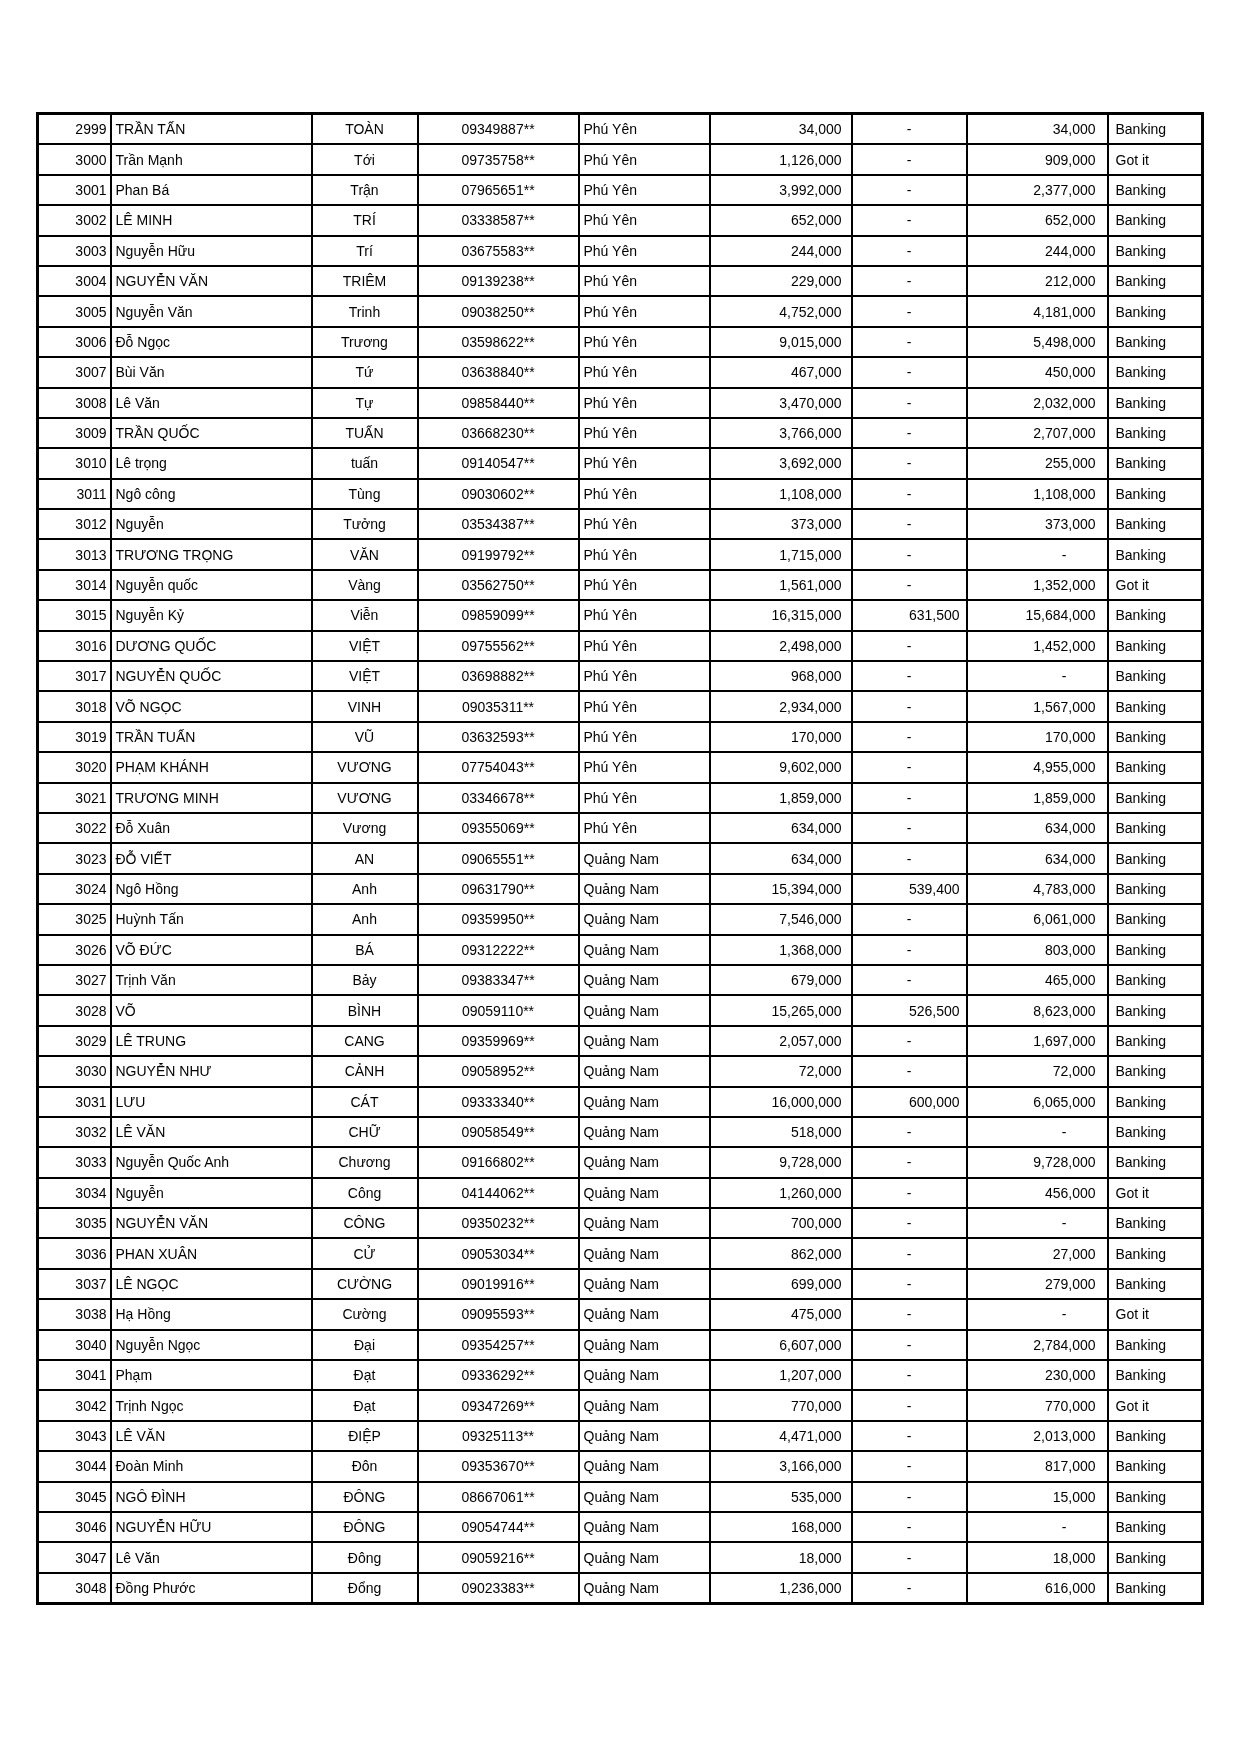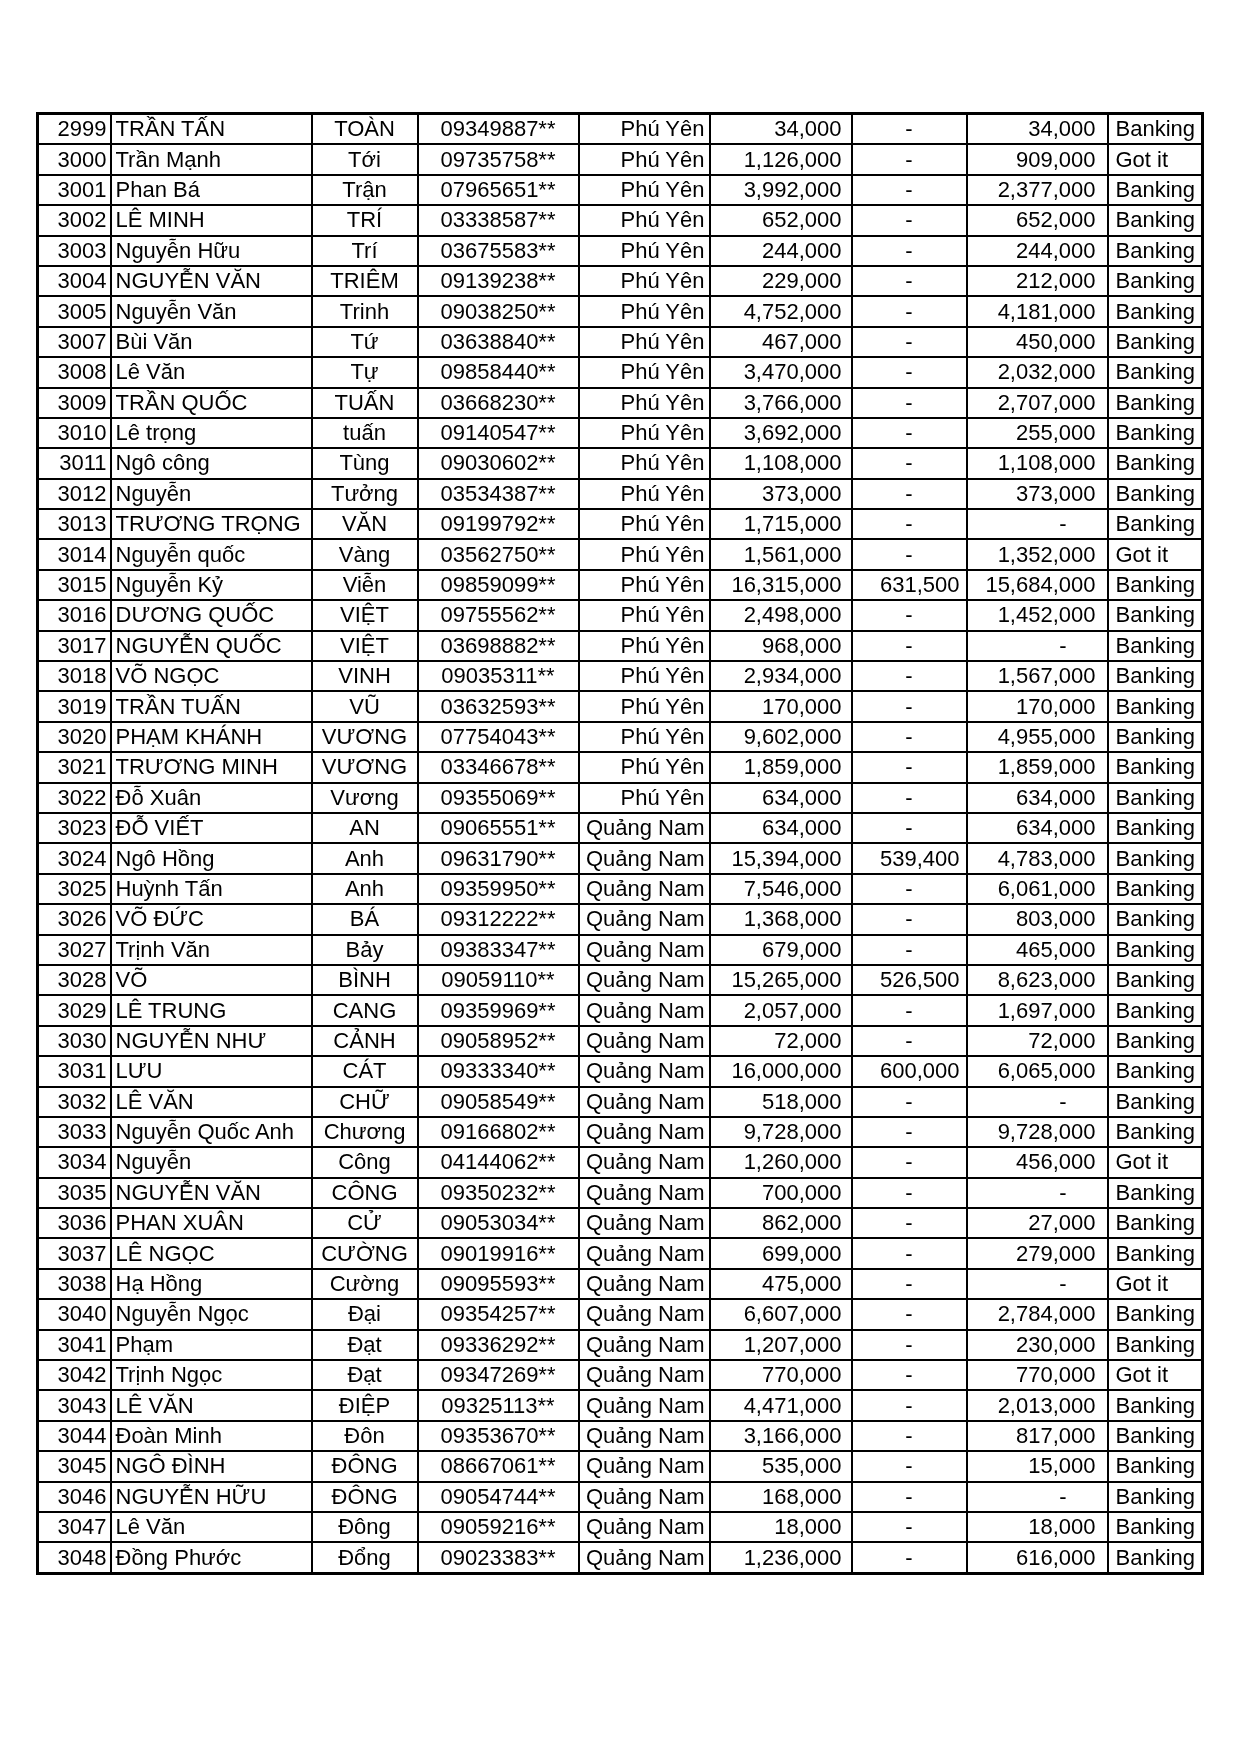--- a/index.html
+++ b/index.html
@@ -13,38 +13,38 @@
     position: relative;
     font-family: "Liberation Sans", "DejaVu Sans", sans-serif;
     color: #000000;
   }
   .data-table {
     position: absolute;
     left: 36px;
     top: 112px;
     border-collapse: collapse;
     table-layout: fixed;
-    font-size: 22px;
+    font-size: 14px;
     color: #000000;
     border: 3px solid #000000;
   }
   .data-table td {
     border: 2px solid #000000;
     height: 28.4px;
     padding: 0 4px;
     white-space: nowrap;
     overflow: hidden;
     vertical-align: middle;
     background: #ffffff;
   }
   td.col-id       { text-align: right;  padding-right: 3px; }
   td.col-given    { text-align: left; }
   td.col-family   { text-align: center; }
   td.col-phone    { text-align: center; }
-  td.col-province { text-align: right; }
+  td.col-province { text-align: left; }
   td.col-a1       { text-align: right;  padding-right: 9px; }
   td.col-a2       { text-align: right;  padding-right: 6px; }
   td.col-a3       { text-align: right;  padding-right: 11px; }
   td.col-a2.dash  { text-align: center; padding-right: 4px; }
   td.col-a3.dash  { text-align: right;  padding-right: 40px; }
   td.col-status   { text-align: left;   padding-left: 7px; }
 </style>
 </head>
 <body>
 
@@ -133,20 +133,31 @@
           <td class="col-given">Nguyễn Văn</td>
           <td class="col-family">Trinh</td>
           <td class="col-phone">09038250**</td>
           <td class="col-province">Phú Yên</td>
           <td class="col-a1">4,752,000</td>
           <td class="col-a2 dash">-</td>
           <td class="col-a3">4,181,000</td>
           <td class="col-status">Banking</td>
         </tr>
         <tr>
+          <td class="col-id">3006</td>
+          <td class="col-given">Đỗ Ngọc</td>
+          <td class="col-family">Trương</td>
+          <td class="col-phone">03598622**</td>
+          <td class="col-province">Phú Yên</td>
+          <td class="col-a1">9,015,000</td>
+          <td class="col-a2 dash">-</td>
+          <td class="col-a3">5,498,000</td>
+          <td class="col-status">Banking</td>
+        </tr>
+        <tr>
           <td class="col-id">3007</td>
           <td class="col-given">Bùi Văn</td>
           <td class="col-family">Tứ</td>
           <td class="col-phone">03638840**</td>
           <td class="col-province">Phú Yên</td>
           <td class="col-a1">467,000</td>
           <td class="col-a2 dash">-</td>
           <td class="col-a3">450,000</td>
           <td class="col-status">Banking</td>
         </tr>

